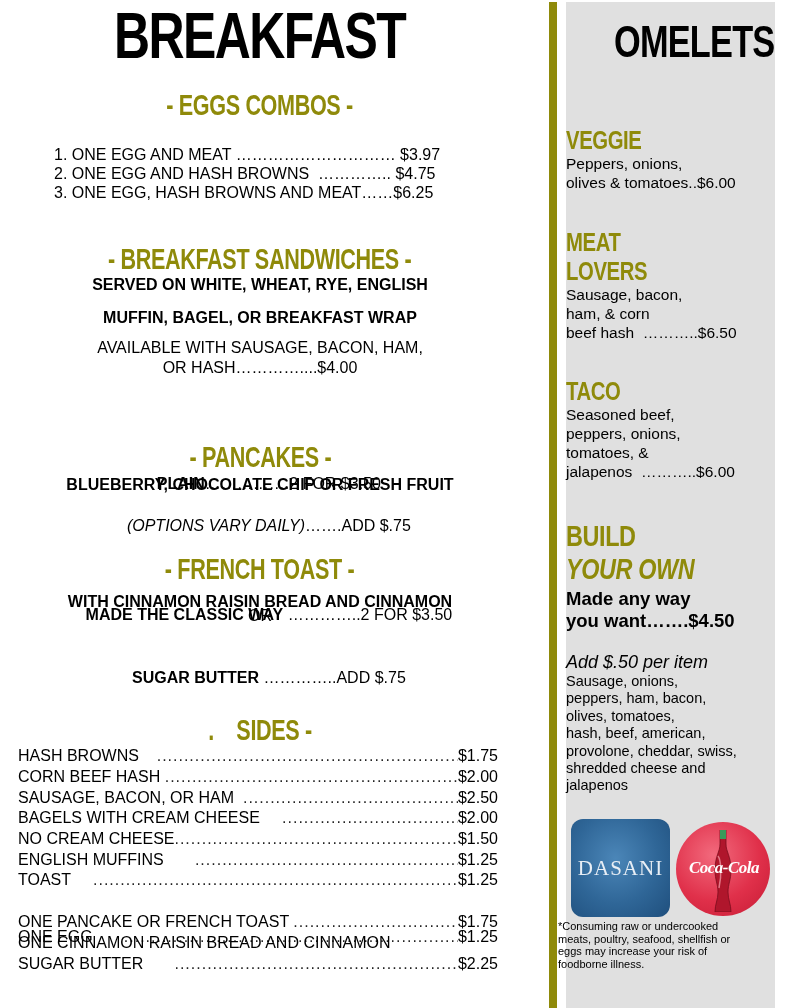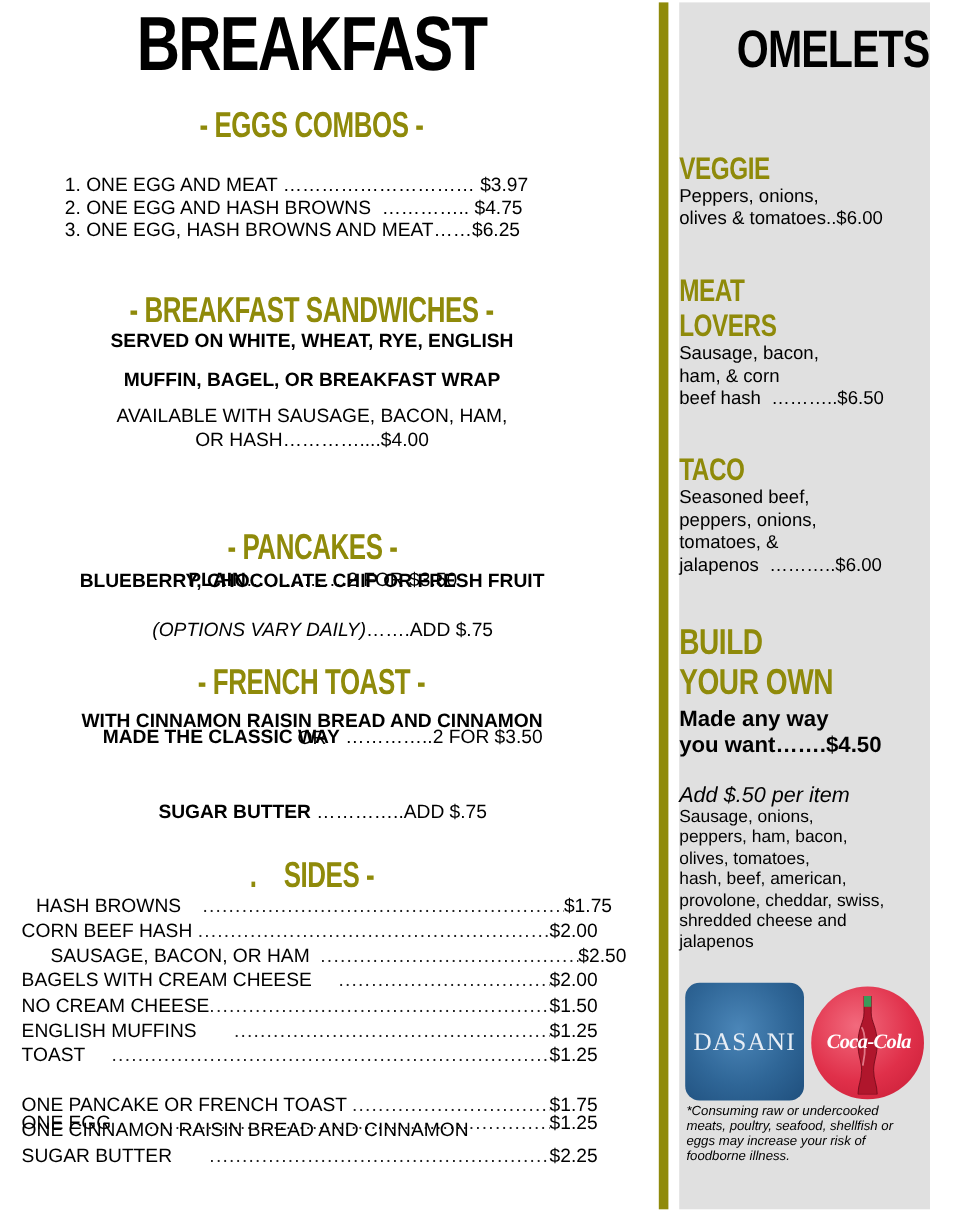--- a/index.html
+++ b/index.html
@@ -31,21 +31,21 @@
     .accent-bar { position: absolute; left: 549px; top: 2px; width: 8px; height: 1006px; background: var(--accent); }
     .panel { position: absolute; left: 566px; top: 2px; width: 209px; height: 1006px; background: #e0e0e0; }
     .panel-title { position: absolute; left: 566px; top: 20px; padding-left: 48px; }
     .panel-title span { font-size: 44px; font-weight: bold; display: inline-block; transform: scaleX(0.78); transform-origin: left top; line-height: 1; letter-spacing: -1px; }
     .om-head { position: absolute; left: 566px; color: var(--accent); }
     .om-head span { font-size: 26px; font-weight: bold; display: inline-block; transform: scaleX(0.78); transform-origin: left top; line-height: 28px; letter-spacing: -0.5px; }
     .om-text { position: absolute; left: 566px; font-size: 15.5px; line-height: 19px; white-space: pre; }
     .om-big { position: absolute; left: 566px; font-size: 18.5px; line-height: 22px; font-weight: bold; white-space: pre; }
     .om-add { position: absolute; left: 566px; font-size: 18px; line-height: 22px; font-style: italic; white-space: pre; text-align: right; }
     .om-list { position: absolute; left: 566px; font-size: 14.5px; line-height: 17.4px; white-space: pre; }
-    .disclaimer { position: absolute; left: 572px; top: 920px; font-size: 11px; line-height: 12.6px; font-style: italic; white-space: pre; }
+    .disclaimer { position: absolute; left: 558px; top: 920px; font-size: 11px; line-height: 12.6px; white-space: pre; }
 
     .logo-dasani { position: absolute; left: 571px; top: 819px; width: 99px; height: 98px; border-radius: 12px;
       background: radial-gradient(ellipse at 45% 40%, #4b86b8 0%, #2f6697 55%, #1f4f7d 100%); display: flex; align-items: center; justify-content: center; }
     .logo-dasani span { color: #e8eef5; font-size: 21px; letter-spacing: 1px; font-family: "Liberation Serif", serif; }
     .logo-coke { position: absolute; left: 676px; top: 822px; width: 94px; height: 94px; border-radius: 50%;
       background: radial-gradient(circle at 40% 35%, #f26a7d 0%, #e0304a 55%, #c51b34 100%); overflow: hidden; }
     .logo-coke .bottle { position: absolute; left: 37px; top: 8px; width: 20px; height: 82px; }
     .logo-coke .script { position: absolute; left: 4px; top: 36px; width: 88px; text-align: center; color: #fff; font-family: "Liberation Serif", serif; font-style: italic; font-weight: bold; font-size: 17px; letter-spacing: -0.5px; }
   </style>
 </head>
@@ -92,27 +92,27 @@
   <div class="line center" style="top:606px;">OR</div>
   <div class="line center b" style="top:592px;">WITH CINNAMON RAISIN BREAD AND CINNAMON</div>
   <div class="line center" style="top:648px;">
     <span class="b">SUGAR BUTTER</span><span> …………..ADD $.75</span>
   </div>
 
   <div class="sec-head" style="top:715px;">
     <span style="white-space:pre;">.    SIDES -</span>
   </div>
 
-  <div class="sides-row" style="top:745px;margin-left:12px;">
+  <div class="sides-row" style="top:745px;">
     <span class="name">HASH BROWNS    </span><span class="dots">..............................................................................................................</span><span class="price">$1.75</span>
   </div>
   <div class="sides-row" style="top:766px;">
     <span class="name">CORN BEEF HASH </span><span class="dots">..............................................................................................................</span><span class="price">$2.00</span>
   </div>
-  <div class="sides-row" style="top:787px;margin-left:24px;">
+  <div class="sides-row" style="top:787px;">
     <span class="name">SAUSAGE, BACON, OR HAM  </span><span class="dots">..............................................................................................................</span><span class="price">$2.50</span>
   </div>
   <div class="sides-row" style="top:807px;">
     <span class="name">BAGELS WITH CREAM CHEESE     </span><span class="dots">..............................................................................................................</span><span class="price">$2.00</span>
   </div>
   <div class="sides-row" style="top:828px;">
     <span class="name">NO CREAM CHEESE</span><span class="dots">..............................................................................................................</span><span class="price">$1.50</span>
   </div>
   <div class="sides-row" style="top:849px;">
     <span class="name">ENGLISH MUFFINS       </span><span class="dots">..............................................................................................................</span><span class="price">$1.25</span>
@@ -160,21 +160,21 @@
     <span>TACO</span>
   </div>
   <div class="om-text" style="top:405px;">Seasoned beef,
 peppers, onions,
 tomatoes, &amp;
 jalapenos  ………..$6.00</div>
 
   <div class="om-head" style="top:520px;">
     <span style="font-size:30px;line-height:32px;">BUILD</span>
   </div>
-  <div class="om-head" style="top:553px;">
+  <div class="om-head" style="top:553px;font-style:italic;">
     <span style="font-size:30px;line-height:32px;">YOUR OWN</span>
   </div>
   <div class="om-big" style="top:588px;">Made any way</div>
   <div class="om-big" style="top:610px;">you want…….$4.50</div>
   <div class="om-add" style="top:651px;">Add $.50 per item</div>
   <div class="om-list" style="top:673px;">Sausage, onions,
 peppers, ham, bacon,
 olives, tomatoes,
 hash, beef, american,
 provolone, cheddar, swiss,

